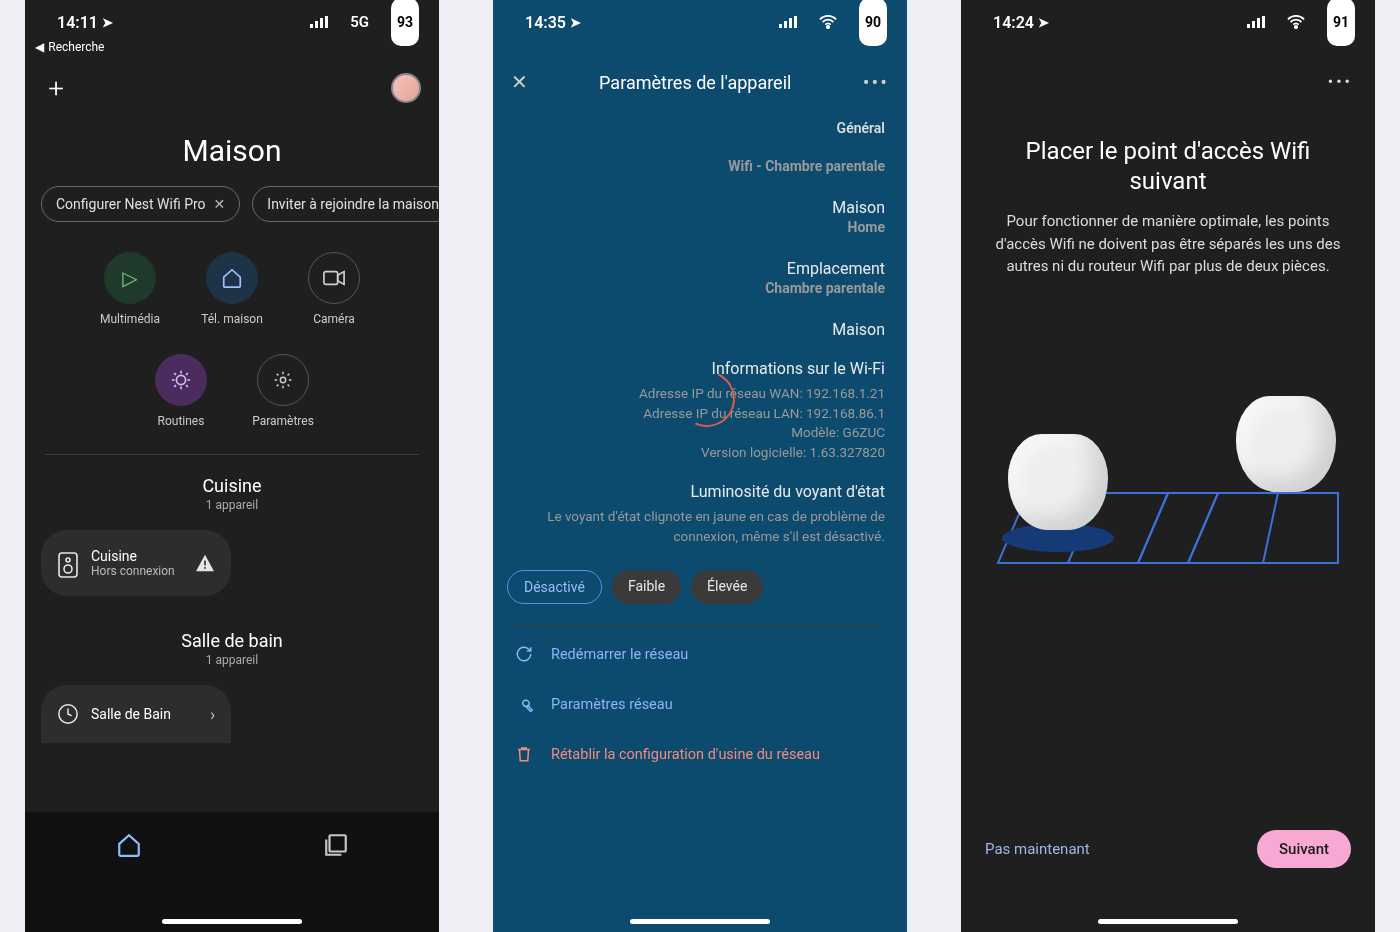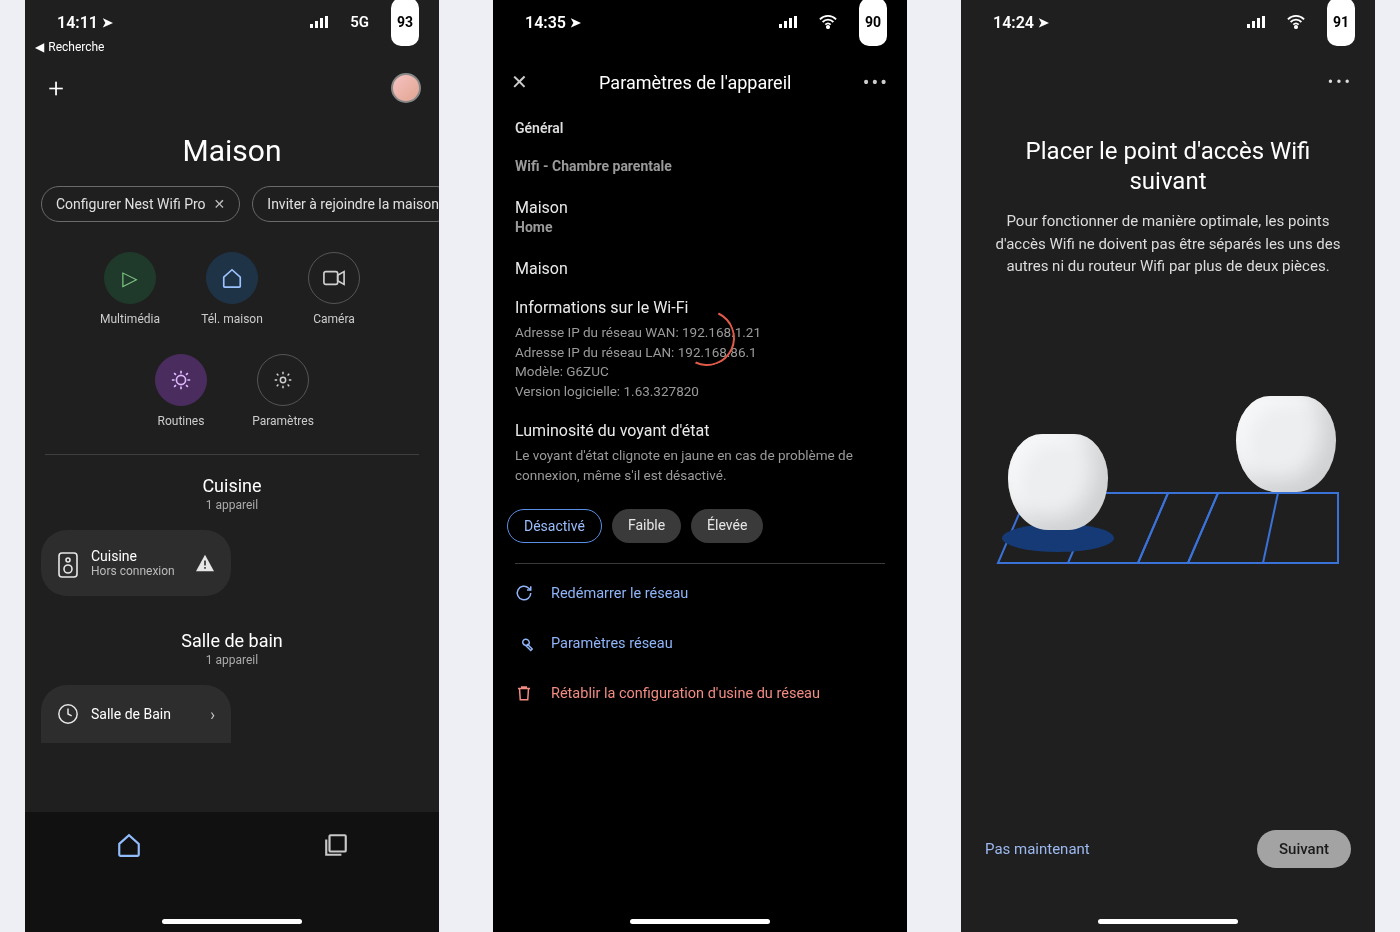--- a/index.html
+++ b/index.html
@@ -62,21 +62,21 @@
   .link-row.red { color:#f28b82;}
   .link-row .ic2 { width:18px; color:inherit;}
   .red-circle { position:absolute; width:56px; height:56px; border:2px solid #e05a4a; border-left-color:transparent; border-top-color:transparent; border-radius:50%; transform:rotate(-20deg);}
   
   .s3-title { font-size:24px; color:#fff; text-align:center; padding:92px 24px 14px; line-height:1.25;}
   .s3-body  { font-size:15px; color:#dcdcdc; text-align:center; padding:0 28px; line-height:1.5;}
   .s3-ill { margin:60px auto 0; width:360px; height:260px; position:relative;}
   .pod { position:absolute; width:100px; height:96px; background:#eceef0; border-radius:34% 34% 40% 40% / 46% 46% 54% 54%; box-shadow: inset -14px -12px 20px rgba(0,0,0,.12), inset 12px 10px 16px rgba(255,255,255,.5);}
   .s3-footer { position:absolute; bottom:64px; left:0; right:0; display:flex; justify-content:space-between; align-items:center; padding:0 24px;}
   .later { color:#9cb9ef; font-size:15px;}
-  .next-btn { background:#a3a3a3; color:#1a1a1a; border-radius:22px; padding:10px 22px; font-size:15px; font-weight:500;}
+  .next-btn { background:#f9a8d4; color:#1a1a1a; border-radius:22px; padding:10px 22px; font-size:15px; font-weight:500;}
   .s3-dots { position:absolute; top:72px; right:22px; color:#ddd; letter-spacing:3px;}
   svg { display:block; }
 </style>
 </head>
 <body>
 
 <div class="row">
 
 <div class="phone">
   <div class="status">
@@ -217,21 +217,21 @@
     <span class="tab">
       <svg width="26" height="26" viewBox="0 0 24 24" fill="none" stroke="#c8c8c8" stroke-width="2">
             <rect x="6" y="3" width="15" height="15" rx="1"></rect>
             <path d="M3 7v14h14"></path>
           </svg>
     </span>
   </div>
   <div class="home-ind"></div>
 </div>
 
-<div class="phone" style="background:#000000;">
+<div class="phone" style="background:#0c4a6e;text-align:right;">
   <div class="status">
     <div class="left">
       <span>14:35</span>
       <span class="loc-icon">➤</span>
     </div>
     <div class="right">
       <span>
         <svg width="18" height="12" viewBox="0 0 18 12">
               <rect x="0" y="8" width="3" height="4" fill="#fff"></rect>
               <rect x="5" y="5" width="3" height="7" fill="#fff"></rect>
@@ -256,20 +256,24 @@
   </div>
 
   <div class="sect">Général</div>
 
   <div class="item">
     <div class="l2">Wifi - Chambre parentale</div>
   </div>
   <div class="item">
     <div class="l1">Maison</div>
     <div class="l2">Home</div>
+  </div>
+  <div class="item">
+    <div class="l1">Emplacement</div>
+    <div class="l2">Chambre parentale</div>
   </div>
   <div class="item">
     <div class="l1">Maison</div>
   </div>
 
   <div class="info-block" style="position:relative;">
     <div class="hd">Informations sur le Wi-Fi</div>
     <div class="ln">Adresse IP du réseau WAN: 192.168.1.21</div>
     <div class="ln">Adresse IP du réseau LAN: 192.168.86.1</div>
     <div class="ln">Modèle: G6ZUC</div>

